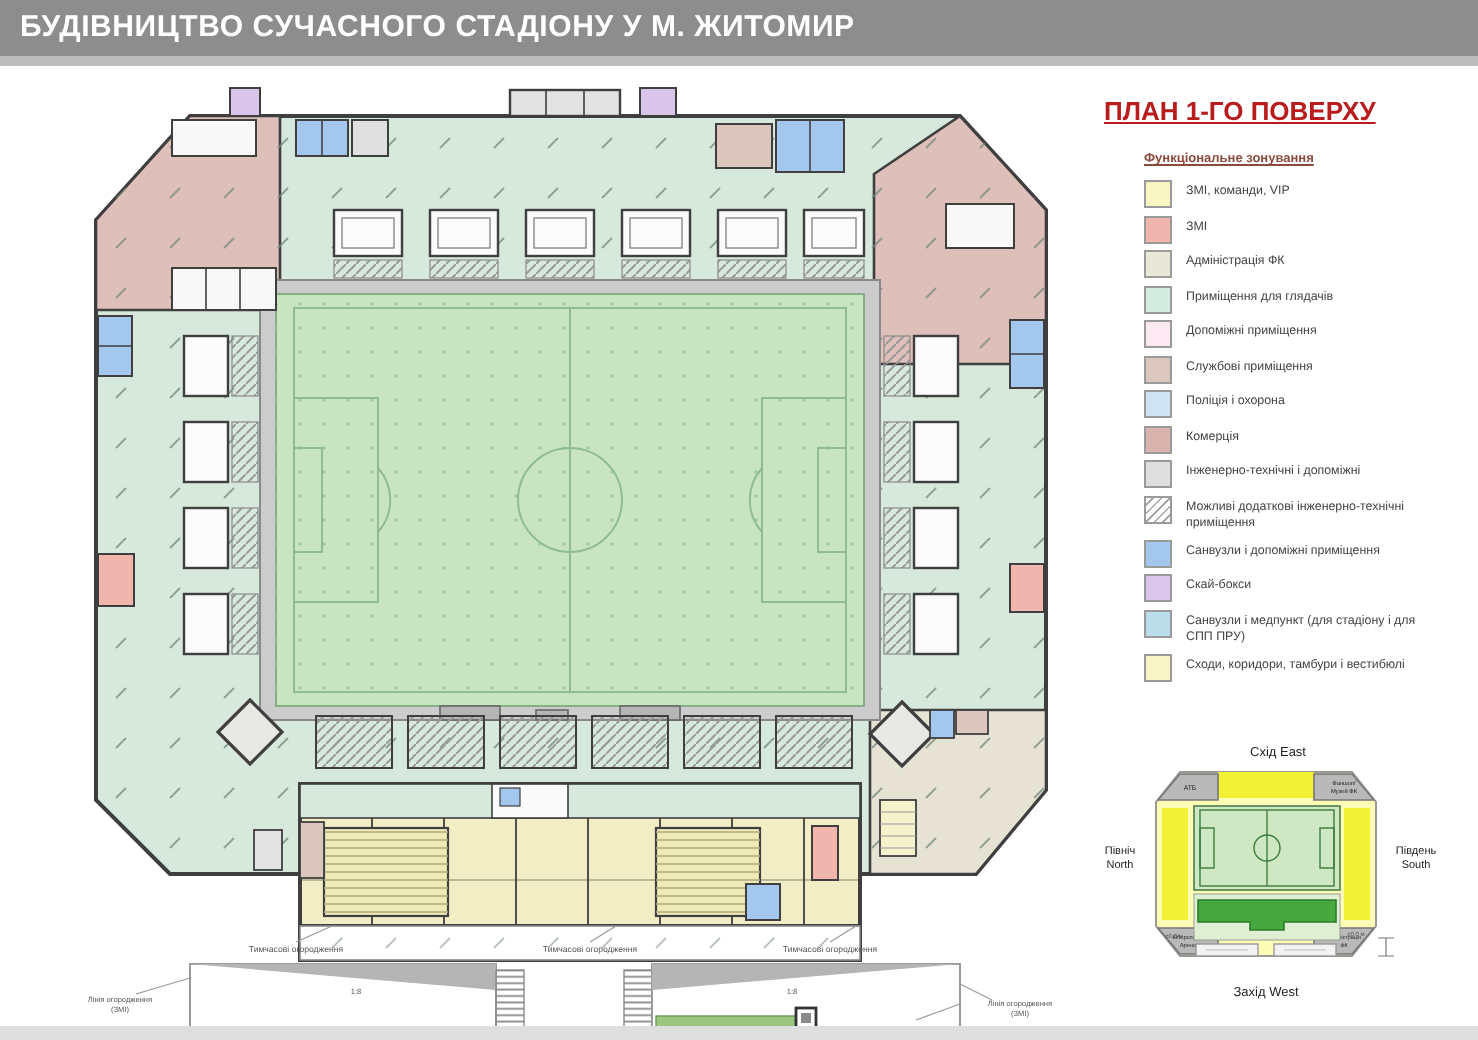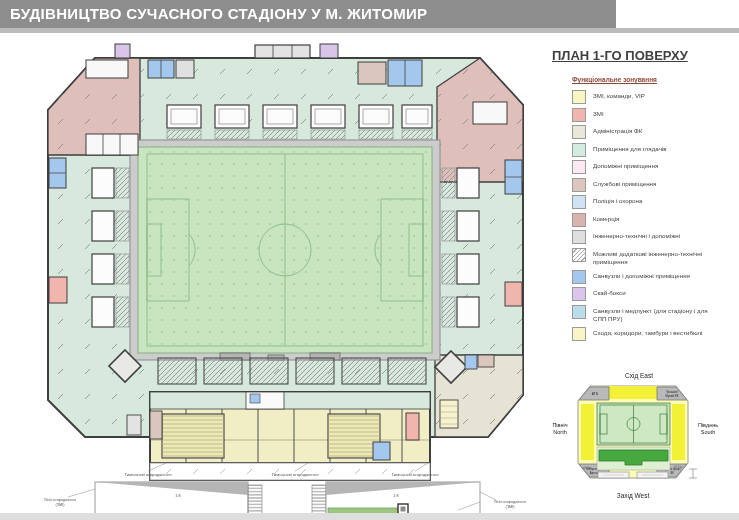--- a/index.html
+++ b/index.html
@@ -2,31 +2,31 @@
 <html><head>
 <meta charset="utf-8">
 <style>
   html,body{margin:0;padding:0;}
   body{
     width:739px;height:520px;position:relative;overflow:hidden;
     background:#ffffff;
     font-family:"Liberation Sans","DejaVu Sans",sans-serif;
   }
   .titlebar{
-    position:absolute;left:0;top:0;width:616px;height:28px;
+    position:absolute;left:0;top:0;width:739px;height:28px;
     background:#8d8d8d;color:#ffffff;font-weight:bold;font-size:15px;
     line-height:28px;padding-left:10px;box-sizing:border-box;letter-spacing:.3px;
     white-space:nowrap;
   }
   .titlebar-shadow{position:absolute;left:0;top:28px;width:739px;height:5px;background:#bcbcbc;}
   .bottom-strip{position:absolute;left:0;top:513px;width:739px;height:7px;background:#dedede;}
   #plan-svg{position:absolute;left:28px;top:42px;}
   #minimap-svg{position:absolute;left:545px;top:366px;}
   .panel{position:absolute;left:552px;top:48px;width:186px;}
-  .panel-title{font-size:13px;font-weight:bold;color:#404040;text-decoration:underline;}
+  .panel-title{font-size:13px;font-weight:bold;color:#b91c1c;text-decoration:underline;}
   .legend-title{margin:13px 0 7px 20px;font-size:6.5px;font-weight:bold;color:#8a4a3c;text-decoration:underline;}
   .legend-row{display:flex;margin:0 0 3.5px 20px;}
   .sw{width:12px;height:12px;border:1px solid #9a9a9a;flex:none;margin-right:7px;background:#fff;}
   .sw.hatch{background:repeating-linear-gradient(135deg,#ffffff 0 2px,#aaaaaa 2px 3px);}
   .lb{font-size:6.2px;color:#444;line-height:1.35;padding-top:2px;width:125px;}
   text{font-family:"Liberation Sans","DejaVu Sans",sans-serif;}
 </style>
 </head>
 <body>
 

